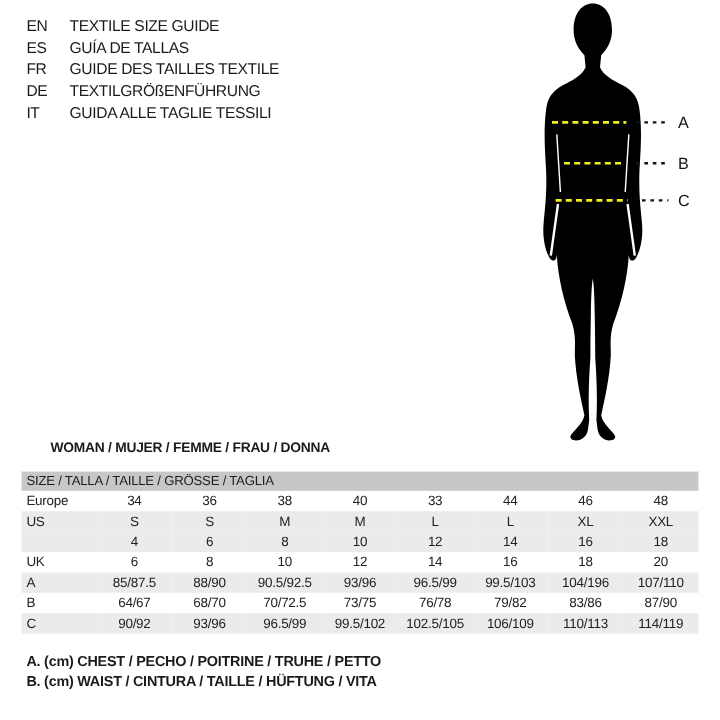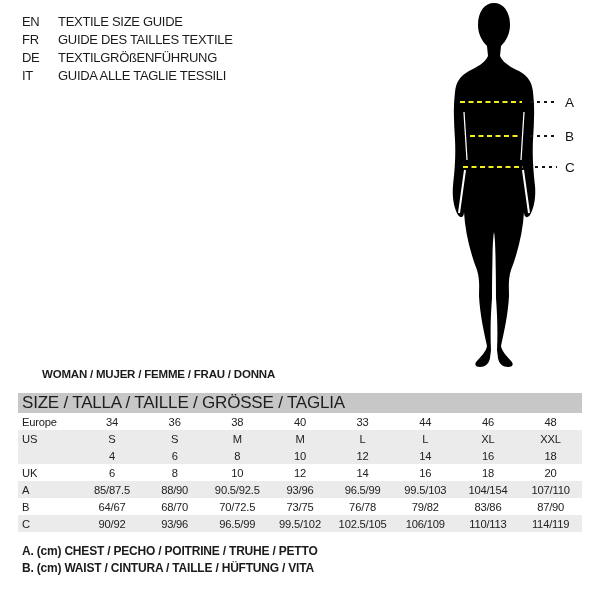--- a/index.html
+++ b/index.html
@@ -49,21 +49,21 @@
     font-size: 11.2px; letter-spacing: -0.2px;
     color: #222222;
   }
   .size-table td {
     padding: 0; height: 17px;
     text-align: center; white-space: nowrap;
     vertical-align: middle;
   }
   .size-table td.head-cell {
     height: 16px; text-align: left; padding-left: 4px;
-    font-size: 17px; color: #1e1e1e;
+    font-size: 11px; color: #1e1e1e;
   }
   .size-table td.row-label {
     text-align: left; padding-left: 4px; width: 80px;
   }
 
   
   .legend { position: absolute; left: 22px; top: 543px; }
   .legend-row {
     height: 17px; line-height: 17px;
     font-weight: bold; font-size: 12px; letter-spacing: -0.2px;
@@ -72,20 +72,24 @@
 </style>
 </head>
 <body>
 
 <div class="canvas">
 
   <div class="lang-list">
     <div class="lang-row">
       <span class="lang-code">EN</span>
       <span>TEXTILE SIZE GUIDE</span>
+    </div>
+    <div class="lang-row">
+      <span class="lang-code">ES</span>
+      <span>GUÍA DE TALLAS</span>
     </div>
     <div class="lang-row">
       <span class="lang-code">FR</span>
       <span>GUIDE DES TAILLES TEXTILE</span>
     </div>
     <div class="lang-row">
       <span class="lang-code">DE</span>
       <span>TEXTILGRÖßENFÜHRUNG</span>
     </div>
     <div class="lang-row">
@@ -194,21 +198,21 @@
           <td>20</td>
         </tr>
         <tr style="background: rgb(235, 235, 235);">
           <td class="row-label">A</td>
           <td>85/87.5</td>
           <td>88/90</td>
           <td>90.5/92.5</td>
           <td>93/96</td>
           <td>96.5/99</td>
           <td>99.5/103</td>
-          <td>104/154</td>
+          <td>104/196</td>
           <td>107/110</td>
         </tr>
         <tr>
           <td class="row-label">B</td>
           <td>64/67</td>
           <td>68/70</td>
           <td>70/72.5</td>
           <td>73/75</td>
           <td>76/78</td>
           <td>79/82</td>

